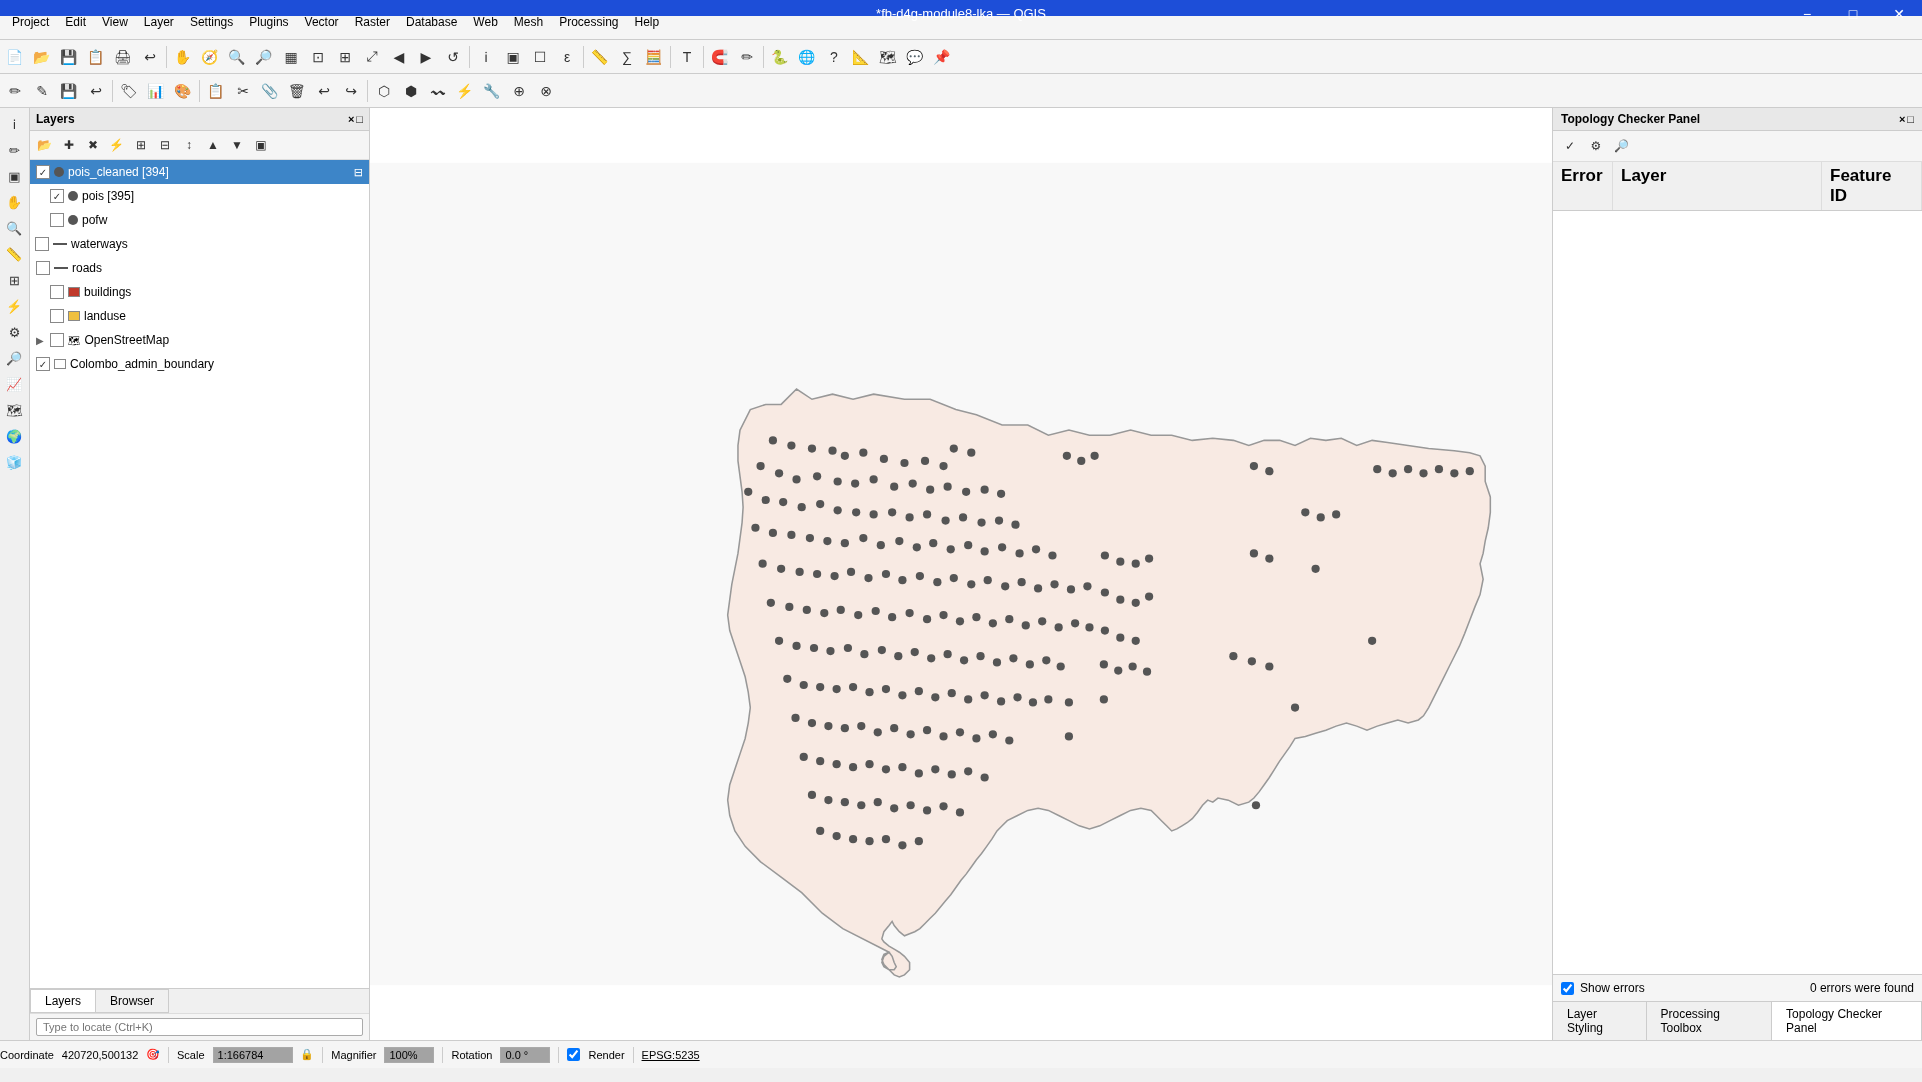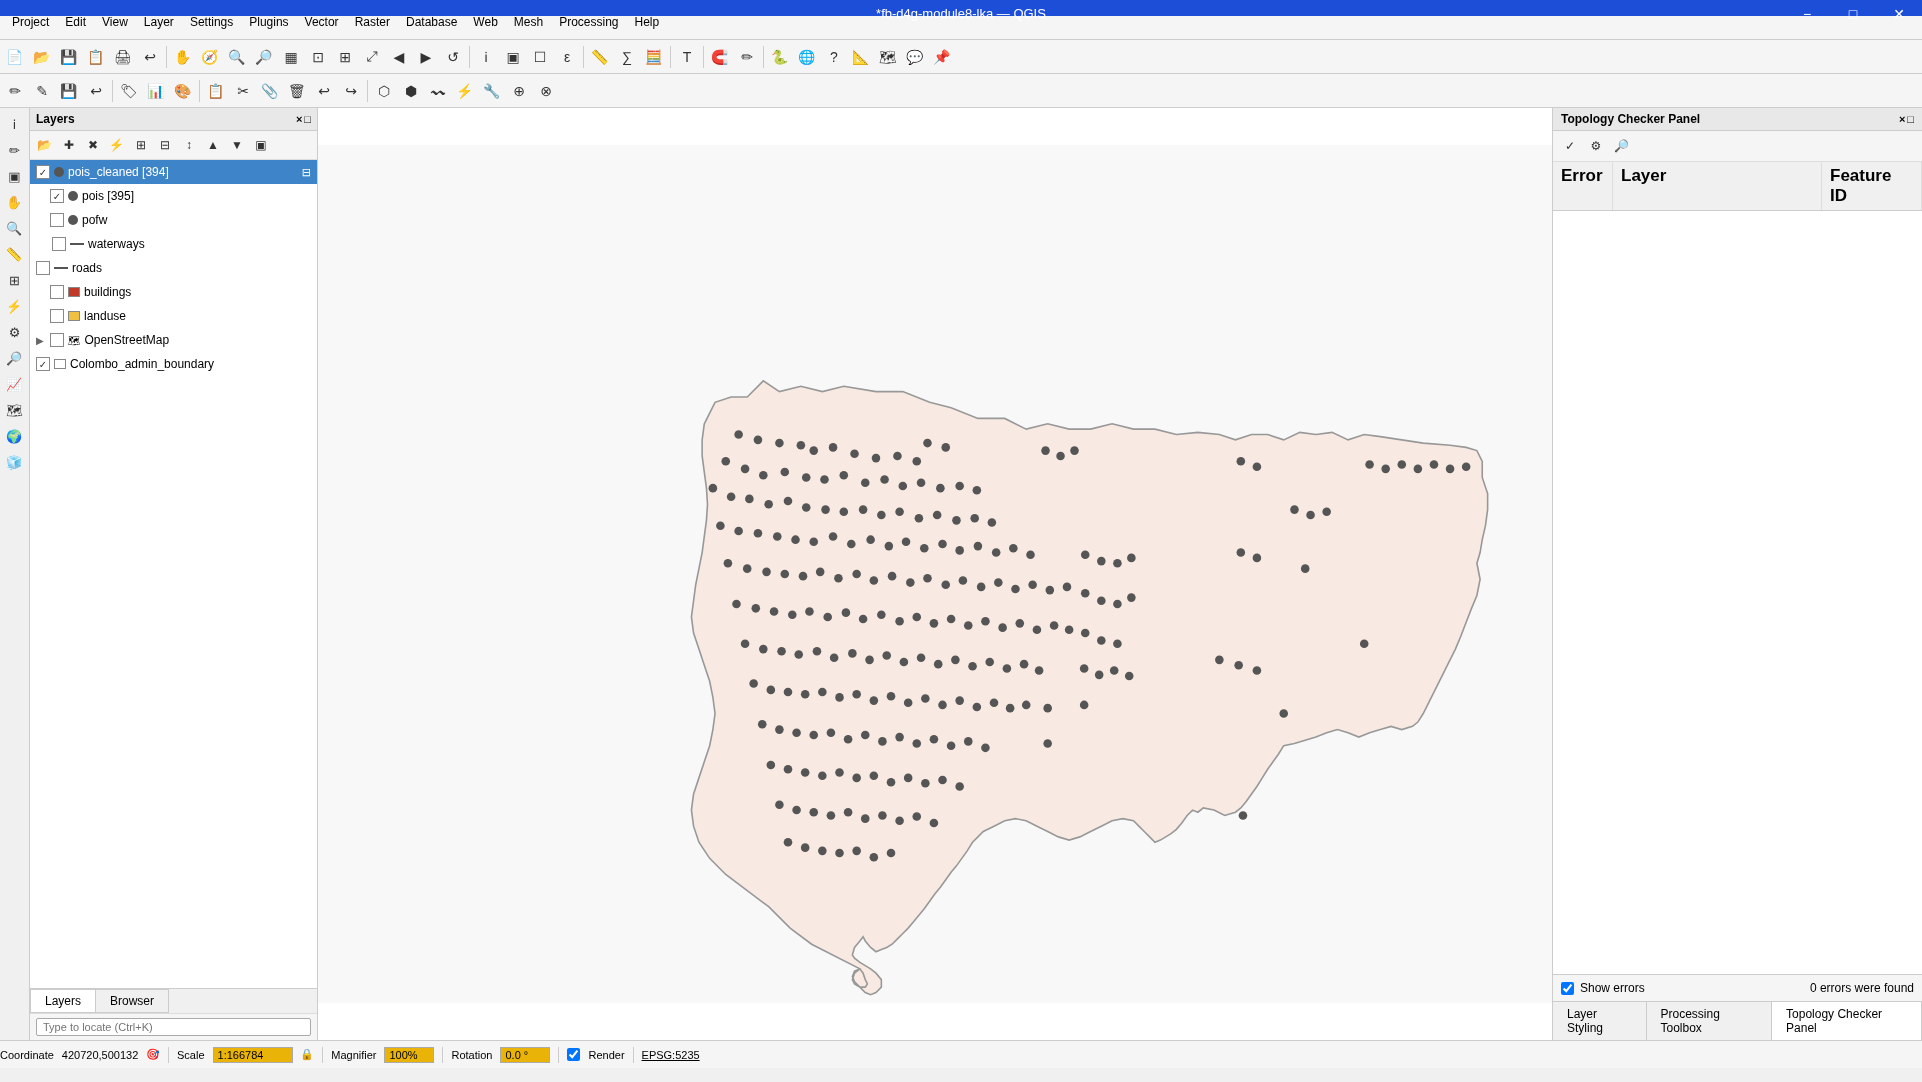--- a/index.html
+++ b/index.html
@@ -104,21 +104,21 @@
       justify-content: center;
       cursor: pointer;
       font-size: 13px;
       border: 1px solid transparent;
       border-radius: 2px;
       color: #333;
     }
 
     
     #layers-panel {
-      width: 288px;
+      width: 340px;
       background: #fff;
       border-right: 1px solid #ccc;
       display: flex;
       flex-direction: column;
     }
     #layers-header {
       background: #e8e8e8;
       border-bottom: 1px solid #ccc;
       display: flex;
       align-items: center;
@@ -270,21 +270,21 @@
     }
     .status-separator {
       width: 1px;
       height: 16px;
       background: #ccc;
     }
     .status-input {
       border: 1px solid #aaa;
       padding: 1px 4px;
       font-size: 11px;
-      background: #eab308;
+      background: #a3a3a3;
       width: 100px;
     }
 
     
     #map-svg {
       width: 100%;
       height: 100%;
     }
 
     
@@ -458,21 +458,21 @@
         <span style="display:inline-block;width:10px;height:10px;border-radius:50%;background:#555;flex-shrink:0;"></span>
         <span class="layer-name">pois [395]</span>
       </div>
 
       <div class="layer-item" style="padding-left:20px;">
         <div class="layer-checkbox"></div>
         <span style="display:inline-block;width:10px;height:10px;border-radius:50%;background:#555;flex-shrink:0;"></span>
         <span class="layer-name">pofw</span>
       </div>
 
-      <div class="layer-item" style="padding-left:22px;">
+      <div class="layer-item" style="padding-left:5px;">
         <div class="layer-checkbox"></div>
         <span style="display:inline-block;width:14px;height:2px;background:#555;flex-shrink:0;"></span>
         <span class="layer-name">waterways</span>
       </div>
 
       <div class="layer-item" style="">
         <div class="layer-checkbox"></div>
         <span style="display:inline-block;width:14px;height:2px;background:#555;flex-shrink:0;"></span>
         <span class="layer-name">roads</span>
       </div>

